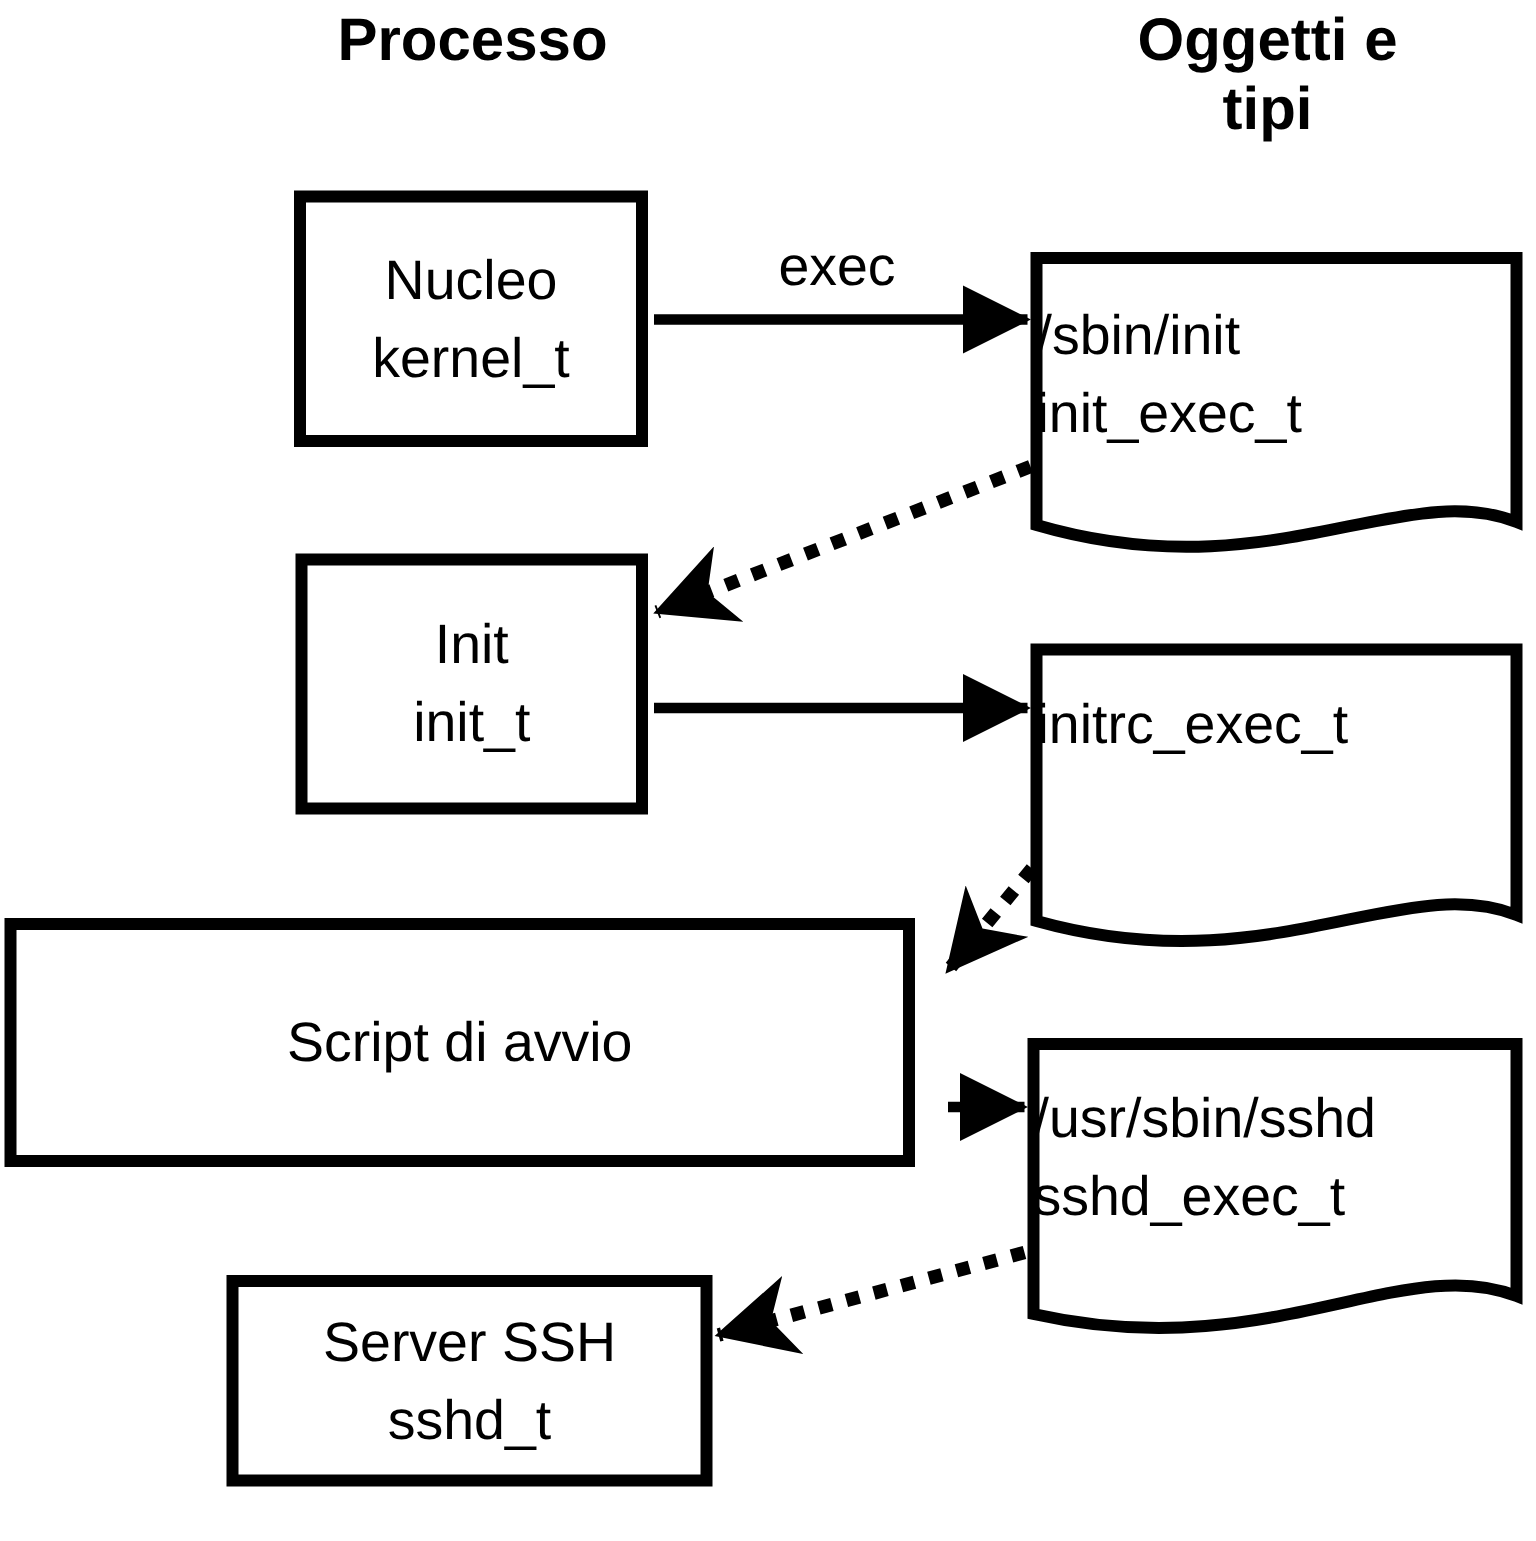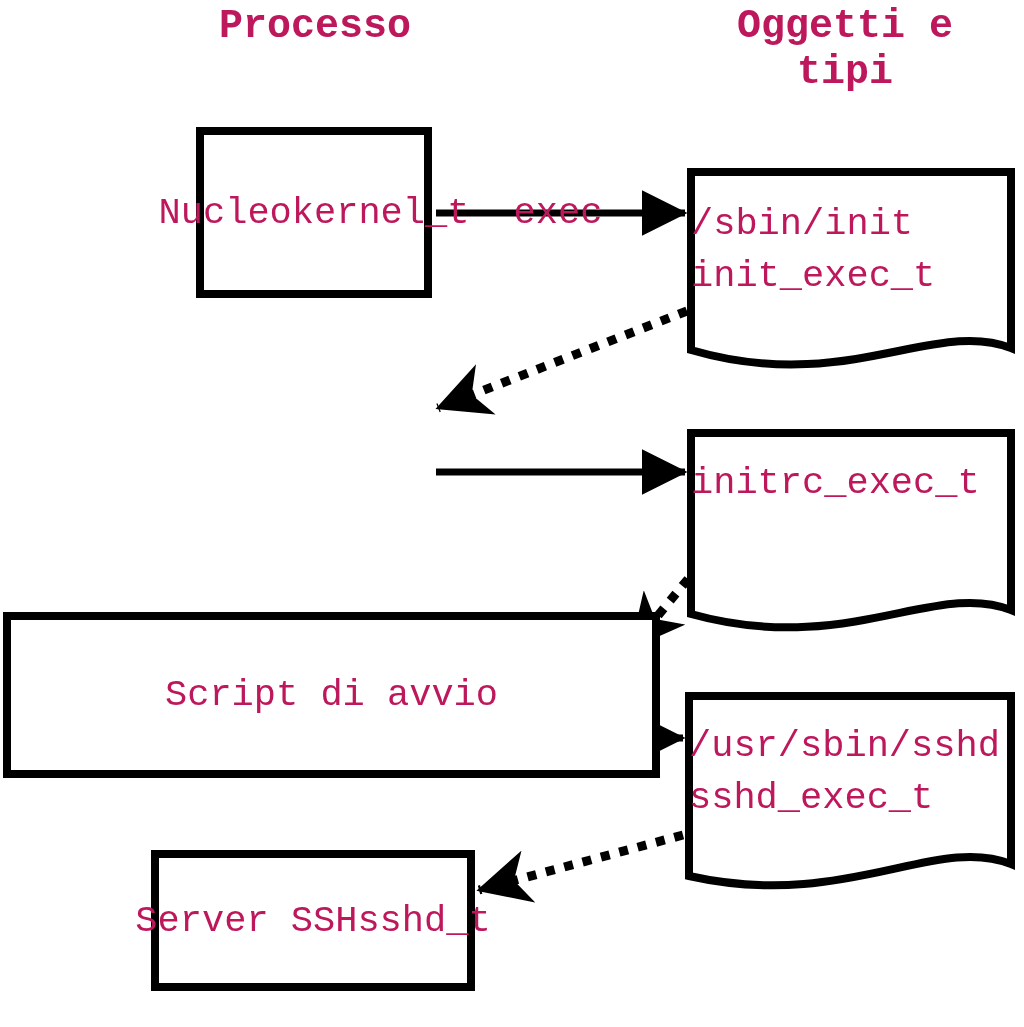--- a/index.html
+++ b/index.html
@@ -1,35 +1,35 @@
 <!DOCTYPE html>
 <html><head>
 <meta charset="utf-8">
 <style>
   html,body{margin:0;padding:0;background:#ffffff;}
   .stage{
     position:relative;width:1024px;height:1027px;background:#ffffff;
-    font-family:Liberation Mono, monospace;color:#be185d;
+    font-family:Liberation Sans, sans-serif;color:#000000;
     overflow:hidden;
   }
   .stage svg{position:absolute;left:0;top:0;}
   .hdr{
     position:absolute;text-align:center;font-weight:bold;font-size:40px;
     line-height:46px;white-space:nowrap;
   }
   .pbox{
     position:absolute;box-sizing:border-box;border:8px solid #000;background:#fff;
-    display:flex;flex-direction:row;align-items:center;justify-content:center;
+    display:flex;flex-direction:column;align-items:center;justify-content:center;
     font-size:37px;line-height:52px;text-align:center;white-space:nowrap;
   }
   .dlabel{
     position:absolute;text-align:left;font-size:37px;line-height:52px;white-space:nowrap;
   }
   .exec-label{
-    position:absolute;text-align:center;font-size:37px;line-height:40px;white-space:nowrap;margin-top:35px;
+    position:absolute;text-align:center;font-size:37px;line-height:40px;white-space:nowrap;
   }
   .docShape{fill:#ffffff;stroke:#000000;stroke-width:8;}
   .sArrow{stroke:#000000;stroke-width:7;fill:none;}
   .dArrow{stroke:#000000;stroke-width:9;fill:none;stroke-dasharray:9 10;}
 </style>
 </head>
 <body>
 
 <div class="stage">
 
@@ -63,21 +63,25 @@
     <div>Oggetti e</div>
     <div>tipi</div>
   </div>
 
   <div class="exec-label" style="left:478px;top:158px;width:160px">exec</div>
 
   <div class="pbox" style="left:196px;top:127px;width:236px;height:171px">
     <div>Nucleo</div>
     <div>kernel_t</div>
   </div>
-  <div class="pbox" style="left:3px;top:612px;width:657px;height:166px">
+  <div class="pbox" style="left:197px;top:369px;width:235px;height:174px">
+    <div>Init</div>
+    <div>init_t</div>
+  </div>
+  <div class="pbox" style="left:3px;top:612px;width:607px;height:166px">
     <div>Script di avvio</div>
   </div>
   <div class="pbox" style="left:151px;top:850px;width:324px;height:141px">
     <div>Server SSH</div>
     <div>sshd_t</div>
   </div>
 
   <div class="dlabel" style="left:691px;top:198px;width:320px">
     <div>/sbin/init</div>
     <div>init_exec_t</div>

